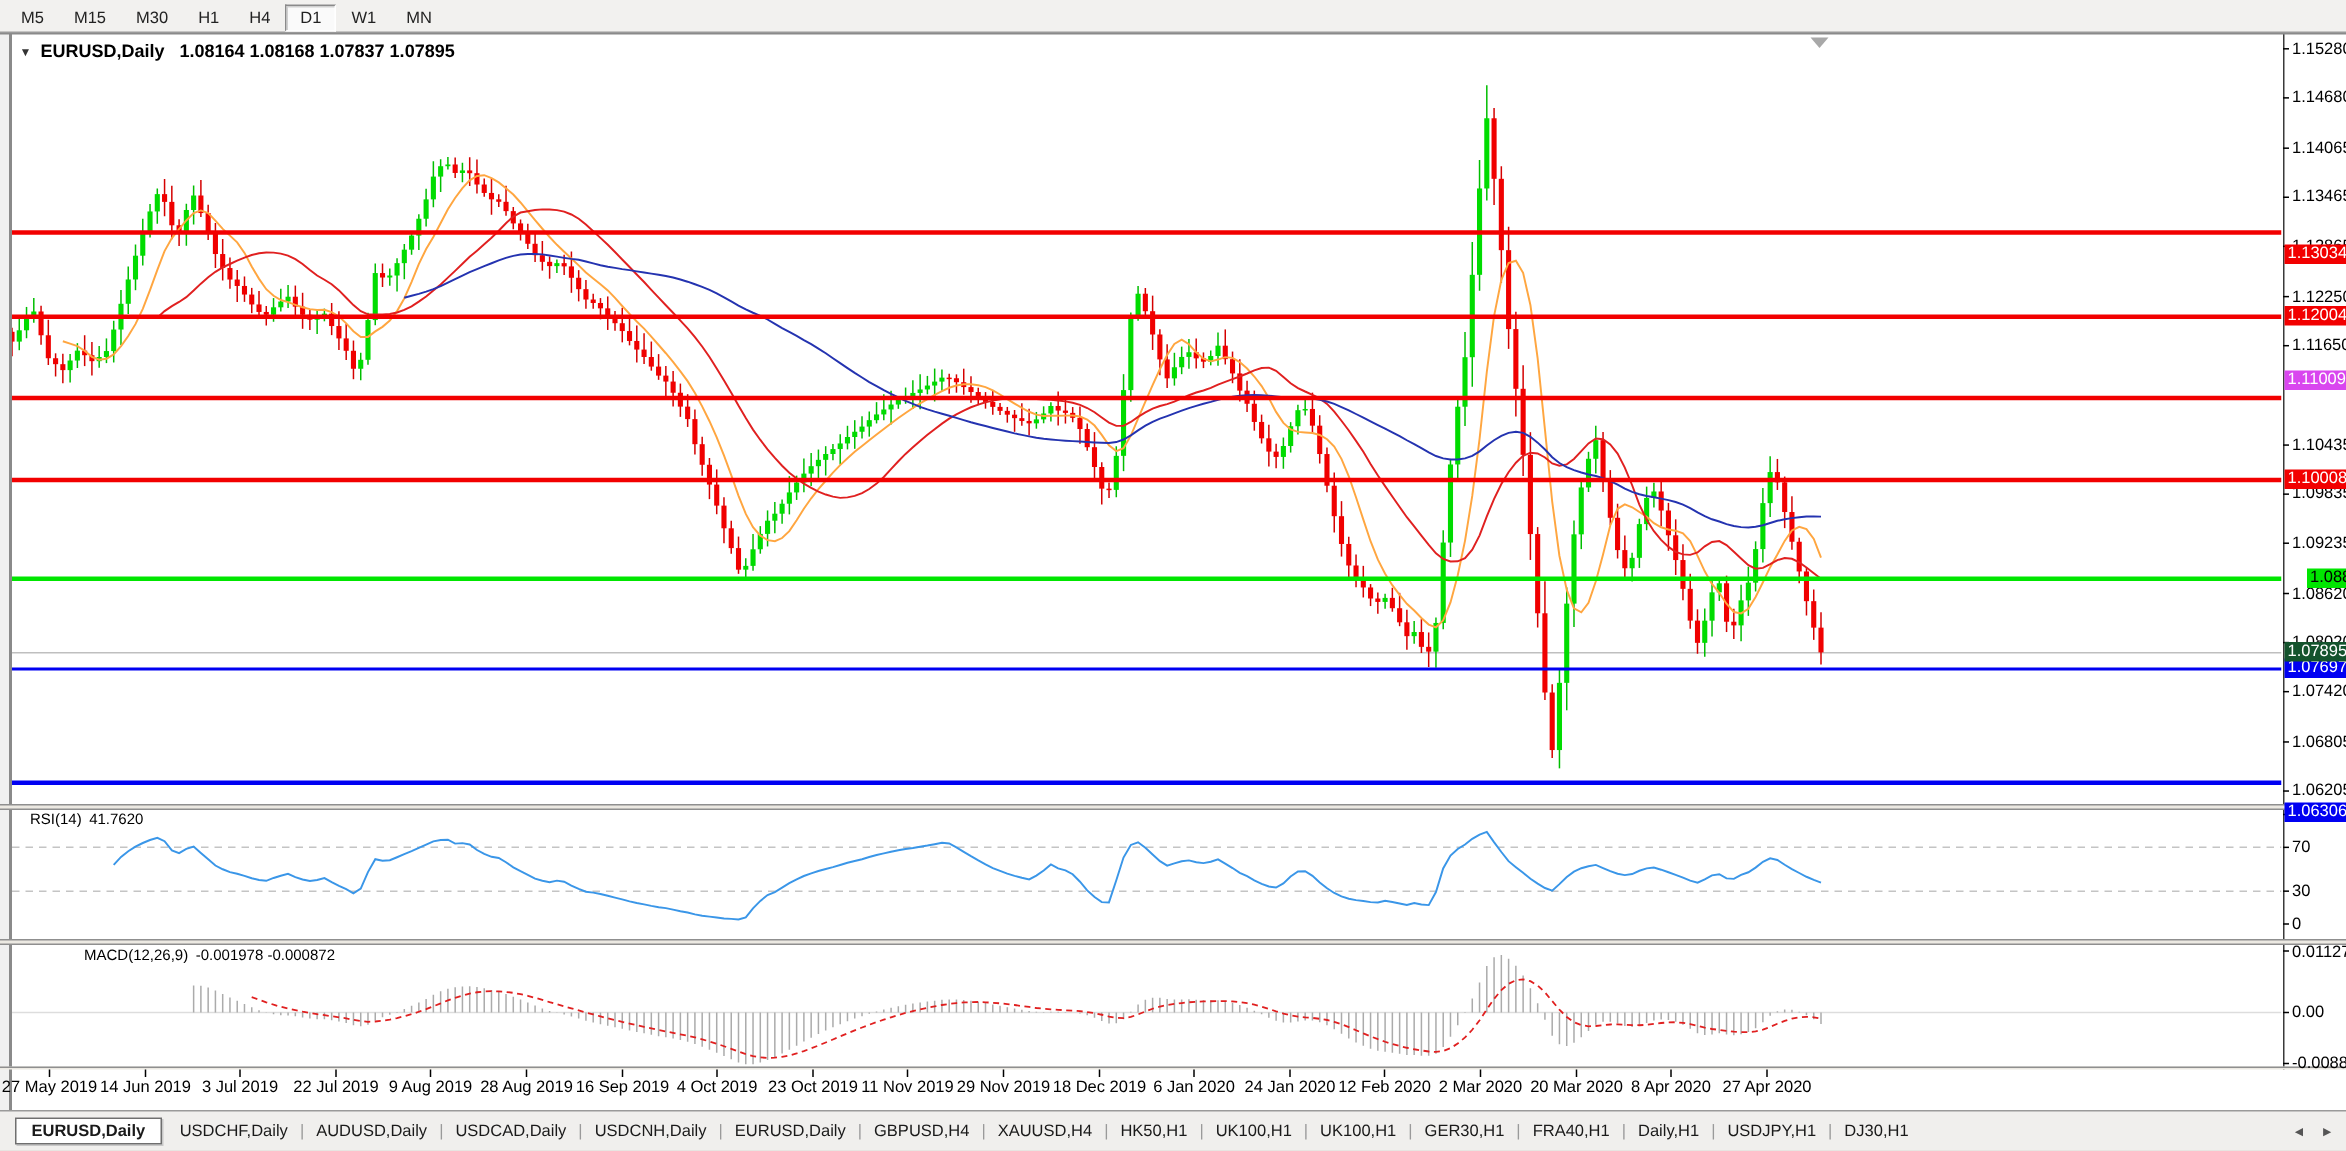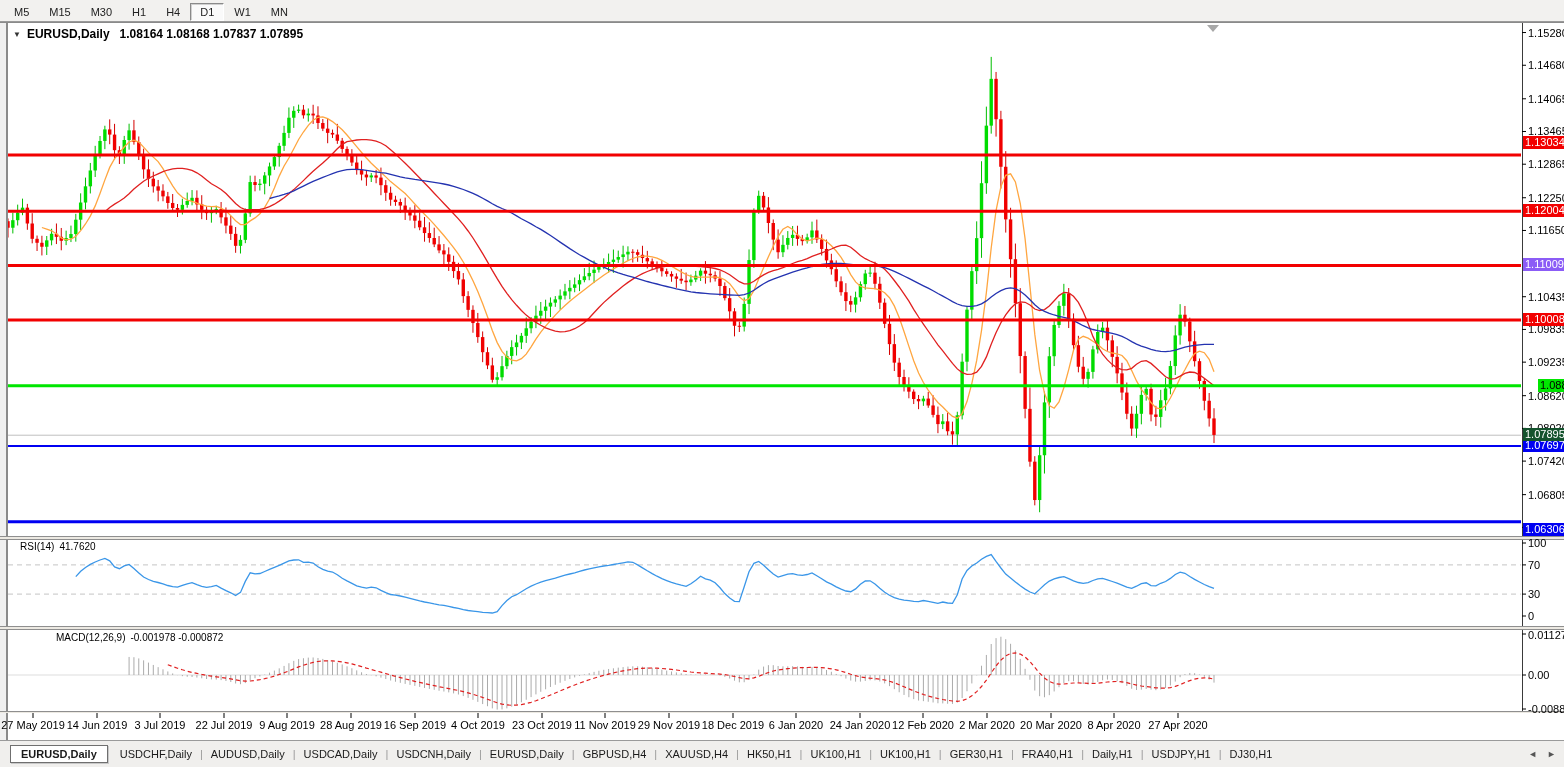--- a/index.html
+++ b/index.html
@@ -927,27 +927,27 @@
     <div class="axis-label" style="top: 191.748px;">1.12250</div>
     <div class="axis-label" style="top: 224.463px;">1.11650</div>
     <div class="axis-label" style="top: 290.712px;">1.10435</div>
     <div class="axis-label" style="top: 323.427px;">1.09835</div>
     <div class="axis-label" style="top: 356.143px;">1.09235</div>
     <div class="axis-label" style="top: 389.676px;">1.08620</div>
     <div class="axis-label" style="top: 422.391px;">1.08020</div>
     <div class="axis-label" style="top: 455.107px;">1.07420</div>
     <div class="axis-label" style="top: 488.64px;">1.06805</div>
     <div class="axis-label" style="top: 521.356px;">1.06205</div>
-    <div class="axis-badge" style="top: 136px; background: rgb(242, 0, 0); color: rgb(255, 255, 255);">1.13034</div>
+    <div class="axis-badge" style="top: 163px; background: rgb(242, 0, 0); color: rgb(255, 255, 255);">1.13034</div>
     <div class="axis-badge" style="top: 204.161px; background: rgb(242, 0, 0); color: rgb(255, 255, 255);">1.12004</div>
-    <div class="axis-badge" style="top: 258px; background: #8b5cf6; color: rgb(255, 255, 255);">1.11009</div>
+    <div class="axis-badge" style="top: 247px; background: #d946ef; color: rgb(255, 255, 255);">1.11009</div>
     <div class="axis-badge" style="top: 312.995px; background: rgb(242, 0, 0); color: rgb(255, 255, 255);">1.10008</div>
     <div class="axis-badge" style="top: 378.862px; background: rgb(0, 230, 0); color: rgb(0, 0, 0); margin-left: 15px;">1.08800</div>
     <div class="axis-badge" style="top: 439.003px; background: rgb(0, 0, 242); color: rgb(255, 255, 255);">1.07697</div>
-    <div class="axis-badge" style="top: 523px; background: rgb(0, 0, 242); color: rgb(255, 255, 255);">1.06306</div>
+    <div class="axis-badge" style="top: 535px; background: rgb(0, 0, 242); color: rgb(255, 255, 255);">1.06306</div>
     <div class="axis-badge" style="top: 428.207px; background: #14532d; color: rgb(255, 255, 255);">1.07895</div>
     <div class="axis-label" style="top: 537px;">100</div>
     <div class="axis-label" style="top: 558.9px;">70</div>
     <div class="axis-label" style="top: 588.1px;">30</div>
     <div class="axis-label" style="top: 610px;">0</div>
     <div class="axis-label" style="top: 629px;">0.011277</div>
     <div class="axis-label" style="top: 669px;">0.00</div>
     <div class="axis-label" style="top: 703px;">-0.008845</div>
     <div class="date-label" style="left: 33px;">27 May 2019</div>
     <div class="date-label" style="left: 97px;">14 Jun 2019</div>

